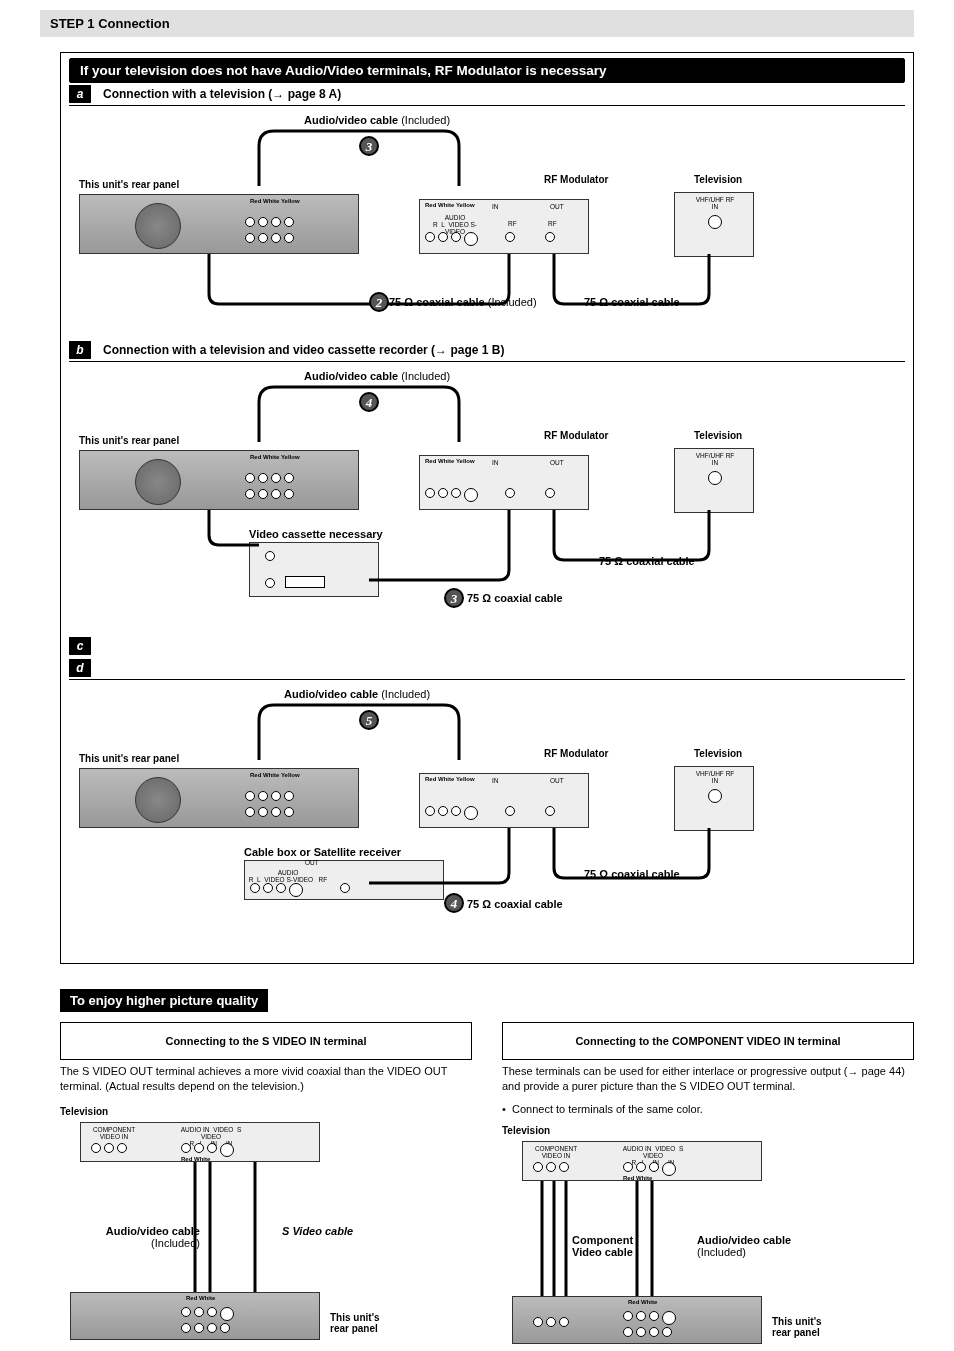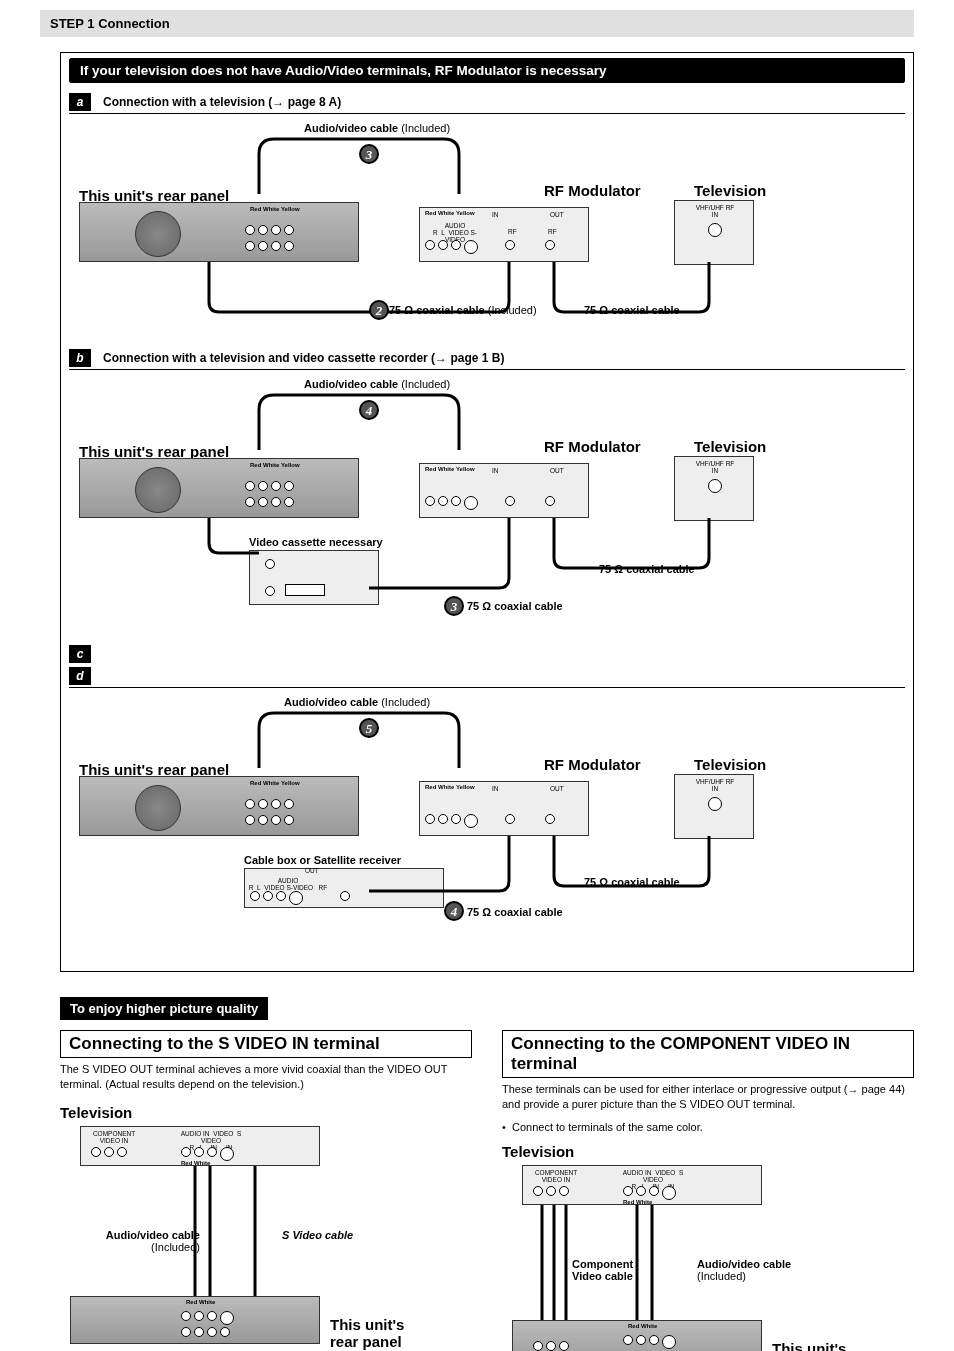--- a/index.html
+++ b/index.html
@@ -1,52 +1,52 @@
 <!DOCTYPE html>
 <html><head>
 <meta charset="utf-8">
 <style>
   * { box-sizing: border-box; margin: 0; padding: 0; }
   body { font-family: Arial, Helvetica, sans-serif; font-size: 11px; width: 954px; background: #fff; color: #000; }
   .page { padding: 0 40px 20px 60px; }
   .step-header { background: #e0e0e0; padding: 6px 10px; margin: 10px 0 15px -20px; font-weight: bold; font-size: 13px; }
-  .black-band { background: #000; color: #fff; border: 1px solid #000; border-radius: 2px; padding: 4px 10px; font-weight: bold; font-size: 13.5px; margin-bottom: 8px; }
+  .black-band { background: #000; color: #fff; border: 1px solid #000; border-radius: 2px; padding: 4px 10px; font-weight: bold; font-size: 13.5px; }
   .main-frame { border: 1px solid #000; padding: 5px 8px 10px 8px; margin-bottom: 15px; }
   .sec-row { display: flex; align-items: center; border-bottom: 1px solid #000; padding: 2px 0; margin-bottom: 8px; }
   .sec-row.noline { border-bottom: none; margin-bottom:0;}
   .letter-box { background: #000; color: #fff; font-style: italic; font-weight: bold; width: 22px; text-align: center; padding: 2px 0; margin-right: 12px; font-size: 12px; flex-shrink:0;}
   .sec-title { font-weight: bold; font-size: 12px; }
   .sec-title .ref { font-weight: bold; }
 
   .diagram { position: relative; height: 220px; margin-bottom: 5px; }
   .diagram.tall { height: 260px;}
   .cable-label { position: absolute; font-size: 11px; }
   .cable-label b { font-weight: bold; }
-  .dev-label { position: absolute; font-size: 15px; font-weight: bold; }
+  .dev-label { position: absolute; font-size: 10px; font-weight: bold; }
   .step-num { position: absolute; width: 20px; height: 20px; border-radius: 50%; background: #fff; border: 2px solid #000; font-weight: bold; font-style: italic; font-size: 13px; text-align: center; line-height: 17px; font-family: Georgia, serif; z-index:5;}
   .step-num.dark { background:#555; color:#fff; border-color:#000;}
 
   .device { position: absolute; border: 1px solid #000; background: #f0f0f0; }
   .rear-panel { width: 280px; height: 60px; background: linear-gradient(#bbb,#999); border:1px solid #333; }
   .rear-panel::before { content:""; position:absolute; left:55px; top:8px; width:44px; height:44px; border-radius:50%; border:1px solid #333; background: radial-gradient(#888,#666);}
   .rf-mod { width: 170px; height: 55px; background:#eee; border:1px solid #333;}
   .tv-box { width: 80px; height: 65px; background:#eee; border:1px solid #333;}
   .vcr-box { width:130px; height:55px; background:#eee; border:1px solid #333;}
   .sat-box { width:200px; height:40px; background:#eee; border:1px solid #333;}
 
   .tiny { position:absolute; font-size:6.5px; text-align:center; line-height:1.1;}
   .port-row { position:absolute; display:flex; gap:3px;}
   .port { width:10px; height:10px; border:1px solid #000; border-radius:50%; background:#fff;}
   .port.big { width:14px; height:14px;}
   .color-lbl { position:absolute; font-size:6px; font-weight:bold;}
 
   .sub-black { background:#000; color:#fff; padding:4px 10px; font-weight:bold; font-size:13px; margin: 10px 0;}
   .two-col { display:flex; gap:30px; }
   .col { flex:1; }
-  .box-title { border:1px solid #000; padding:3px 8px; font-weight:bold; font-size:17px; margin-bottom:4px;}
+  .box-title { border:1px solid #000; padding:12px 8px; font-weight:bold; font-size:11px; margin-bottom:4px;text-align:center;}
   .body-txt { font-size:11px; line-height:1.35; margin-bottom:8px;}
   .bullet { padding-left:10px; position:relative;}
   .bullet::before { content:"•"; position:absolute; left:0;}
 
   .bottom-diag { position:relative; height:230px; }
   .tv-panel { position:absolute; width:240px; height:40px; border:1px solid #333; background:#eee;}
   .unit-panel { position:absolute; width:250px; height:48px; background:linear-gradient(#bbb,#999); border:1px solid #333;}
 
   svg { position:absolute; z-index:2; overflow:visible;}
 </style>

